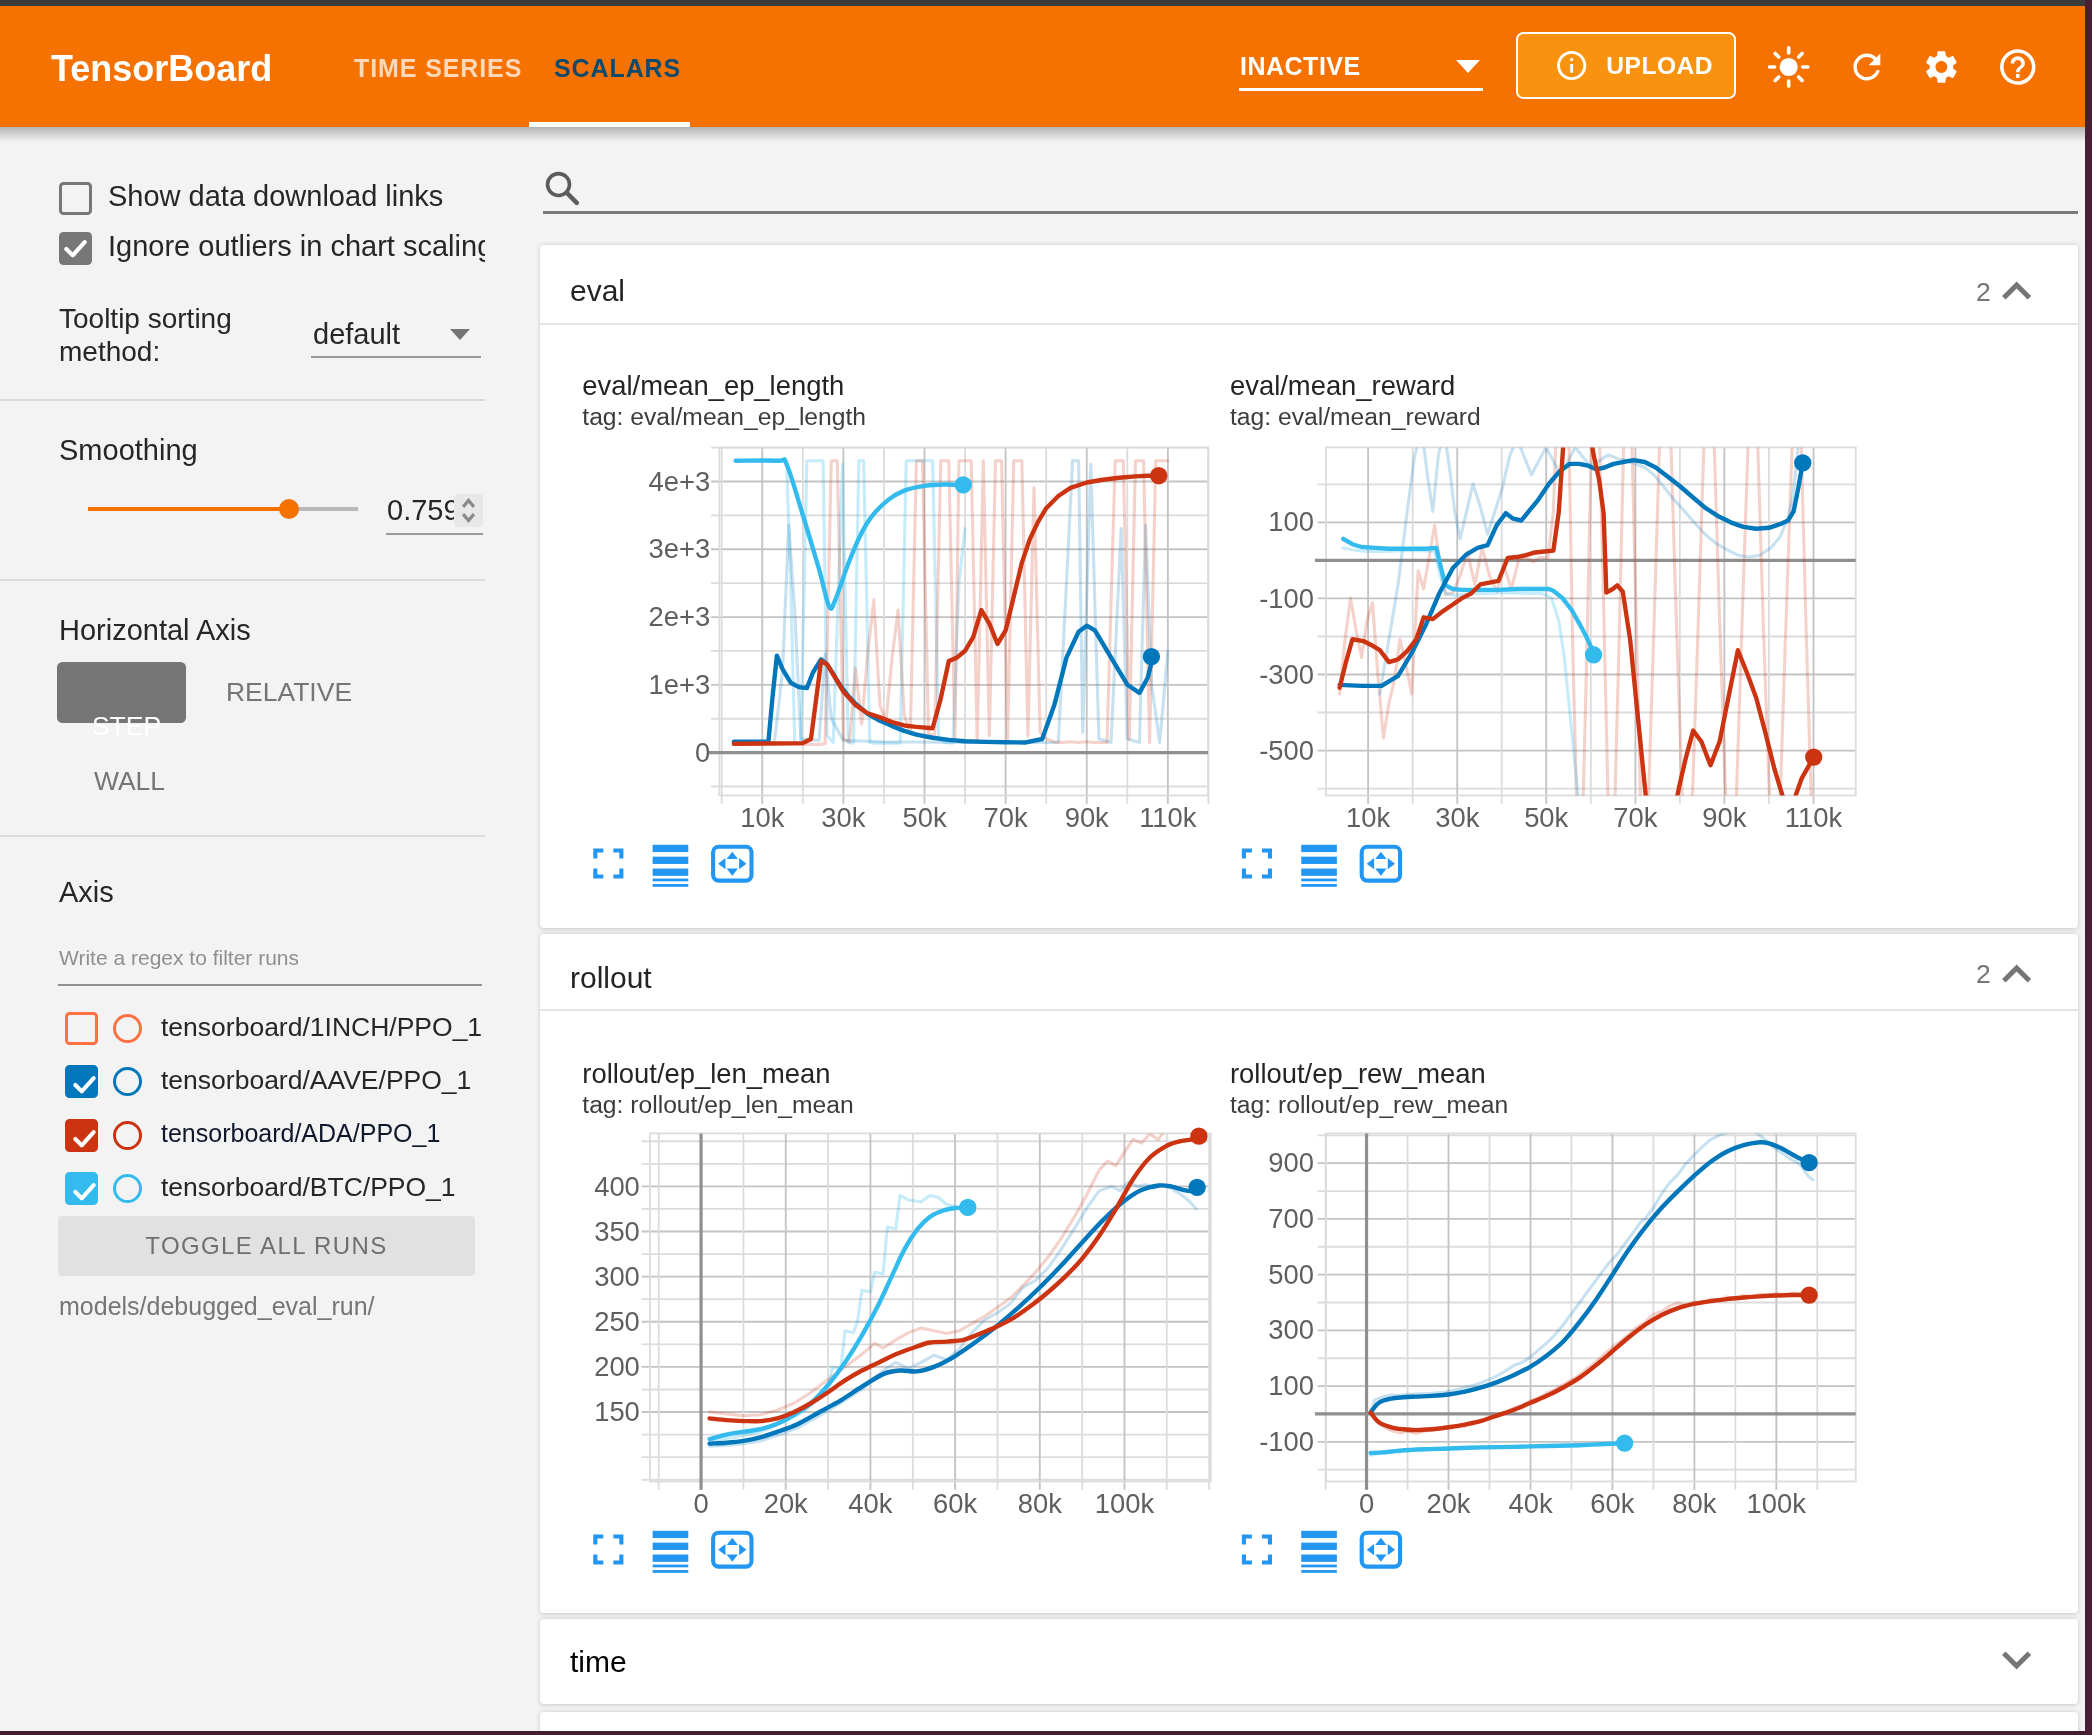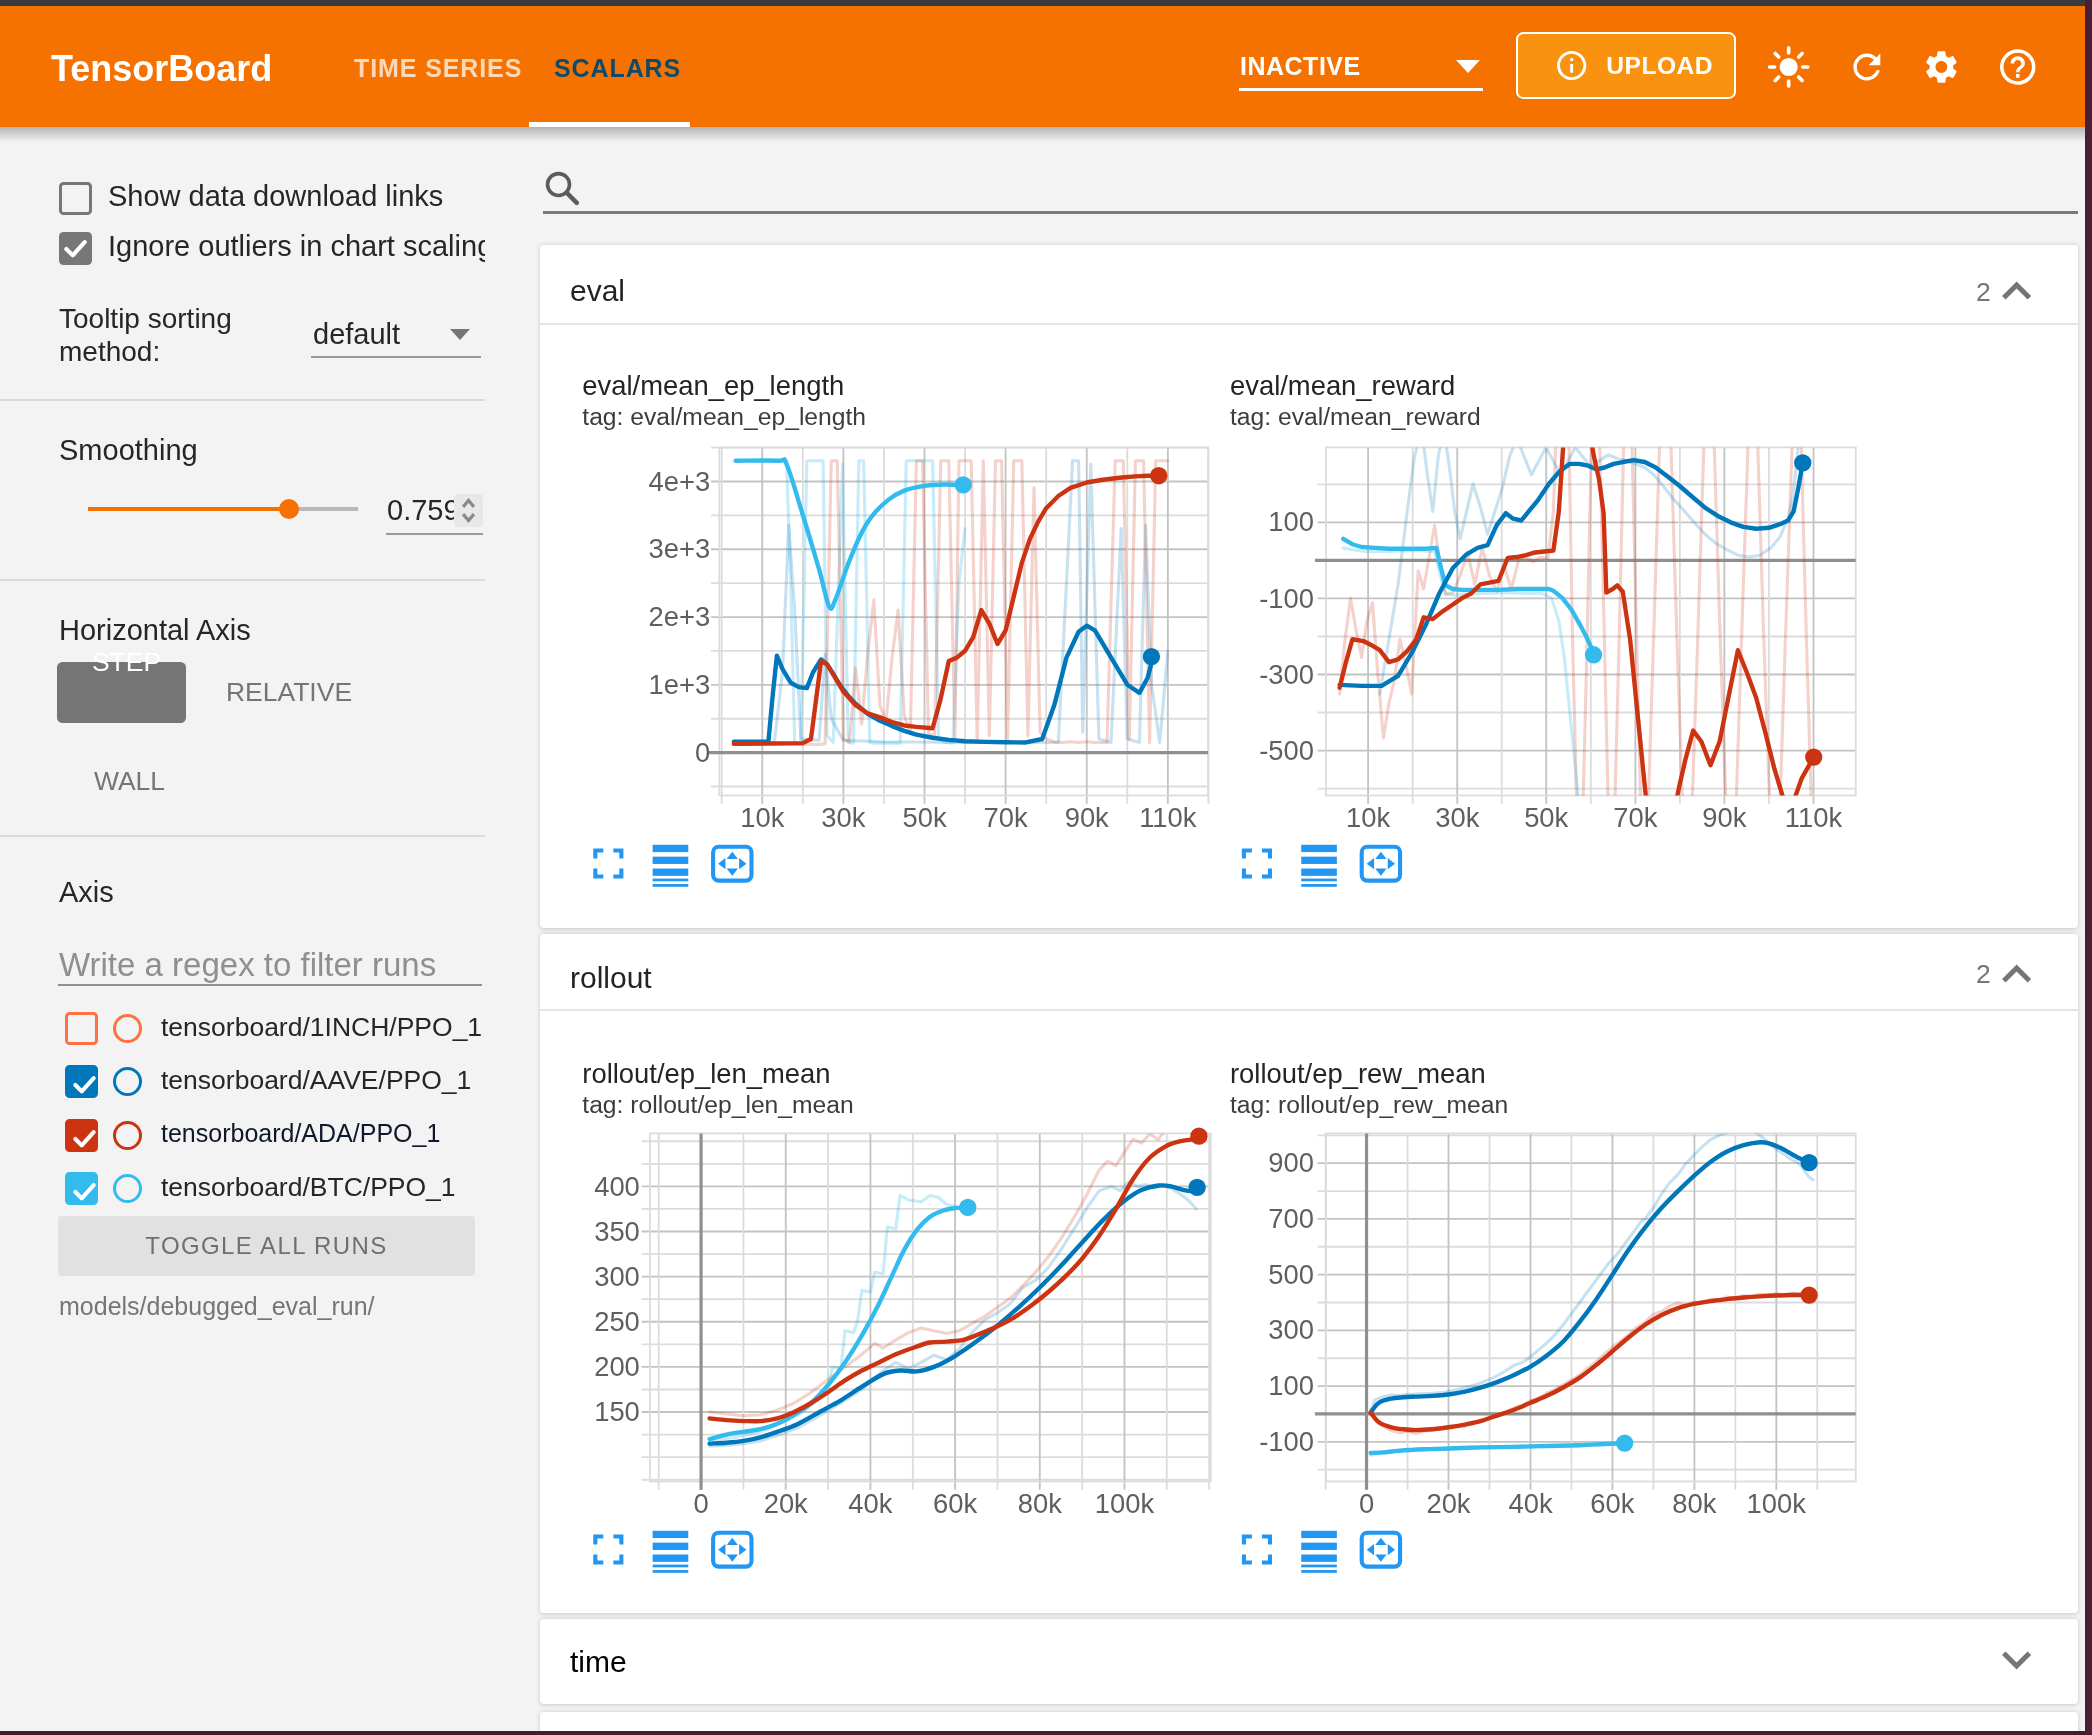--- a/index.html
+++ b/index.html
@@ -81,28 +81,28 @@
   <svg class="abs" style="left:454px;top:494px;" width="29" height="33" viewBox="0 0 32 36">
     <path d="M10 14 L16 7 L22 14" fill="none" stroke="#8a8a8a" stroke-width="3.5"></path>
     <path d="M10 22 L16 29 L22 22" fill="none" stroke="#8a8a8a" stroke-width="3.5"></path>
   </svg>
   <div class="abs" style="left:386px;top:533px;width:97px;height:1.8px;background:#9a9a9a;"></div>
 
   <div class="abs" style="left:0px;top:579px;width:485px;height:1.8px;background:#dadada;"></div>
 
   <div class="abs" style="left:59px;top:614px;font-size:29px;color:#262626;">Horizontal Axis</div>
   <div class="abs" style="left:57px;top:662px;width:129px;height:61px;background:#757575;border-radius:5.5px;"></div>
-  <div class="abs" style="left:57px;top:632px;width:139px;height:61px;line-height:61px;text-align:center;font-size:26.5px;color:#fff;">STEP</div>
+  <div class="abs" style="left:57px;top:696px;width:139px;height:61px;line-height:61px;text-align:center;font-size:26.5px;color:#fff;">STEP</div>
   <div class="abs" style="left:216px;top:662px;width:146px;height:61px;line-height:61px;text-align:center;font-size:26.5px;color:#757575;">RELATIVE</div>
   <div class="abs" style="left:65px;top:751px;width:129px;height:61px;line-height:61px;text-align:center;font-size:26.5px;color:#757575;">WALL</div>
 
   <div class="abs" style="left:0px;top:835px;width:485px;height:1.8px;background:#dadada;"></div>
 
   <div class="abs" style="left:59px;top:876px;font-size:29px;color:#262626;">Axis</div>
-  <div class="abs" style="left:59px;top:946px;font-size:33px;color:#8f8f8f;">Write a regex to filter runs</div>
+  <div class="abs" style="left:59px;top:946px;font-size:21px;color:#8f8f8f;">Write a regex to filter runs</div>
   <div class="abs" style="left:58px;top:984px;width:424px;height:1.8px;background:#8f8f8f;"></div>
 
   <div style="position:absolute;left:65px;top:1012px;width:33px;height:33px;border:3.2px solid #ff7043;border-radius:4.6px;background:transparent;box-sizing:border-box;"></div>
   <div style="position:absolute;left:113px;top:1014px;width:29px;height:29px;border:3.7px solid #ff7043;border-radius:50%;box-sizing:border-box;"></div>
   <div style="position:absolute;left:161px;top:1012px;font-size:26.5px;color:#262626;">tensorboard/1INCH/PPO_1</div>
 
   <div style="position:absolute;left:65px;top:1065px;width:33px;height:33px;border:3.2px solid #0077bb;border-radius:4.6px;background:#0077bb;box-sizing:border-box;"><svg width="33" height="33" viewBox="0 0 36 36">
         <path d="M8 18.5 L15 25.5 L28 11" fill="none" stroke="#fff" stroke-width="4.5" stroke-linecap="round" stroke-linejoin="round"></path>
       </svg></div>
   <div style="position:absolute;left:113px;top:1067px;width:29px;height:29px;border:3.7px solid #0077bb;border-radius:50%;box-sizing:border-box;"></div>

